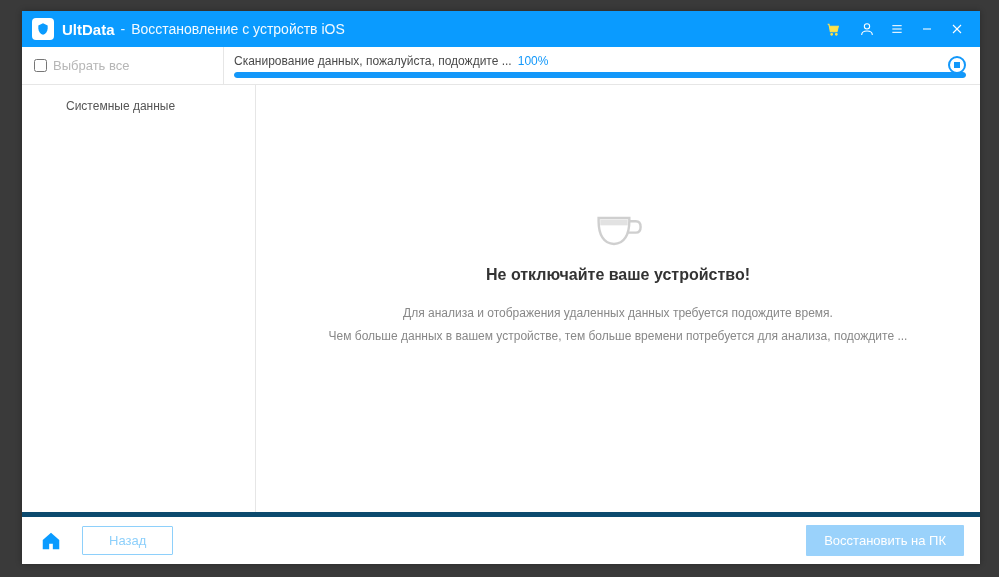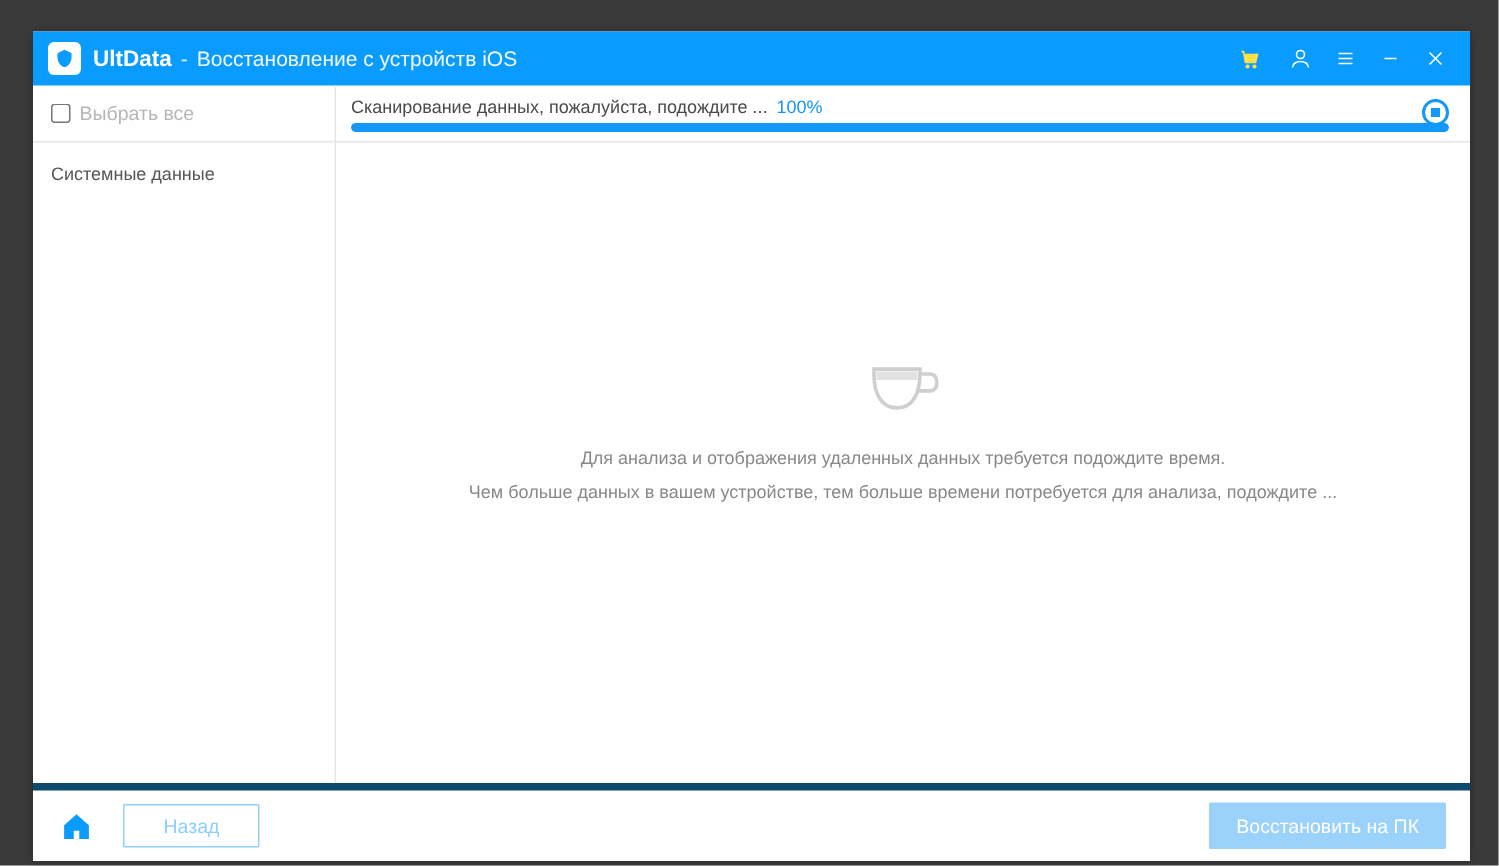--- a/index.html
+++ b/index.html
@@ -5,21 +5,21 @@
   * { box-sizing: border-box; margin: 0; padding: 0; }
   body {
     font-family: "Segoe UI", Arial, sans-serif;
     background: #3a3a3a;
     width: 999px;
     height: 577px;
     overflow: hidden;
   }
   .window {
     position: absolute;
-    left: 22px; top: 21px;
+    left: 22px; top: 11px;
     width: 958px; height: 553px;
     background: #fff;
     display: flex;
     flex-direction: column;
     box-shadow: 0 0 6px rgba(0,0,0,0.3);
   }
   
   .titlebar {
     height: 36px;
     background: #0a9bff;
@@ -119,20 +119,21 @@
   
   .body {
     flex: 1;
     display: flex;
     min-height: 0;
   }
   .sidebar {
     width: 202px;
     border-right: 1px solid #e6e6e6;
     padding-top: 10px;
+    margin-left: 32px;
   }
   .group-title {
     font-size: 12px;
     color: #555;
     padding: 4px 12px 8px;
   }
   .data-item {
     display: flex;
     align-items: center;
     padding: 4px 12px 4px 24px;
@@ -280,20 +281,21 @@
     <div class="sidebar">
       <div class="group-title">Системные данные</div>
     </div>
 
     <div class="main">
       <svg class="cup" viewBox="0 0 64 52">
         <path d="M8 10 H46 V14 C46 30 40 42 27 42 C14 42 8 30 8 14 Z" fill="none" stroke="#777" stroke-width="3"></path>
         <path d="M46 14 H54 C58 14 60 17 60 21 C60 25 58 28 54 28 H44" fill="none" stroke="#777" stroke-width="3"></path>
         <rect x="10" y="12" width="34" height="7" fill="#777" opacity=".6"></rect>
       </svg>
+      <h2>Не отключайте ваше устройство!</h2>
       <p>Для анализа и отображения удаленных данных требуется подождите время.</p>
       <p>Чем больше данных в вашем устройстве, тем больше времени потребуется для анализа, подождите ...</p>
     </div>
   </div>
 
   <div class="footer">
     <div class="home-btn">
       <svg viewBox="0 0 24 24">
           <path d="M3 11 L12 3 L21 11 V21 H14 V15 H10 V21 H3 Z"></path>
         </svg>

